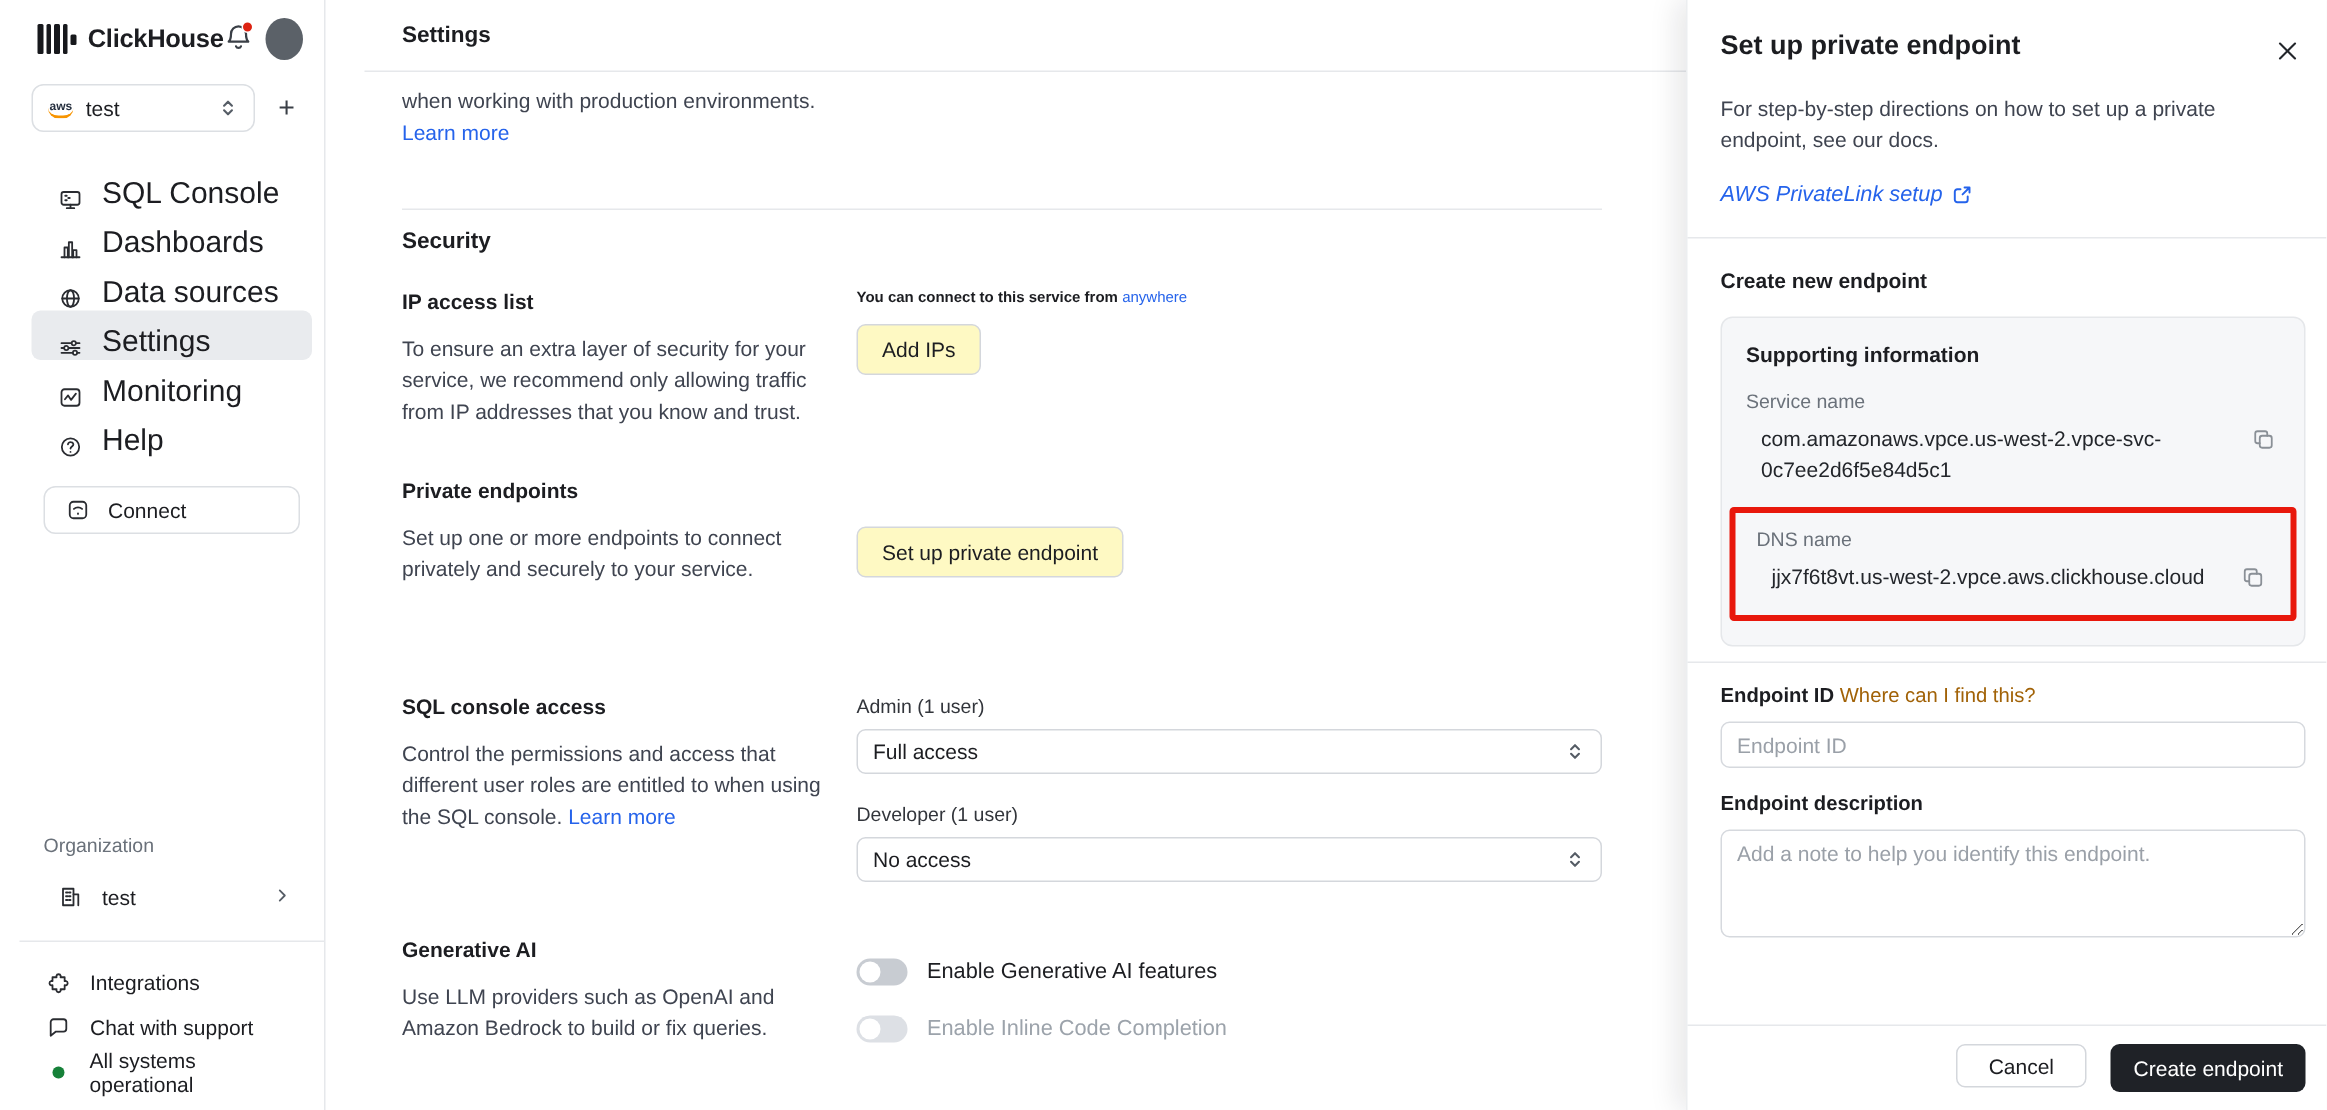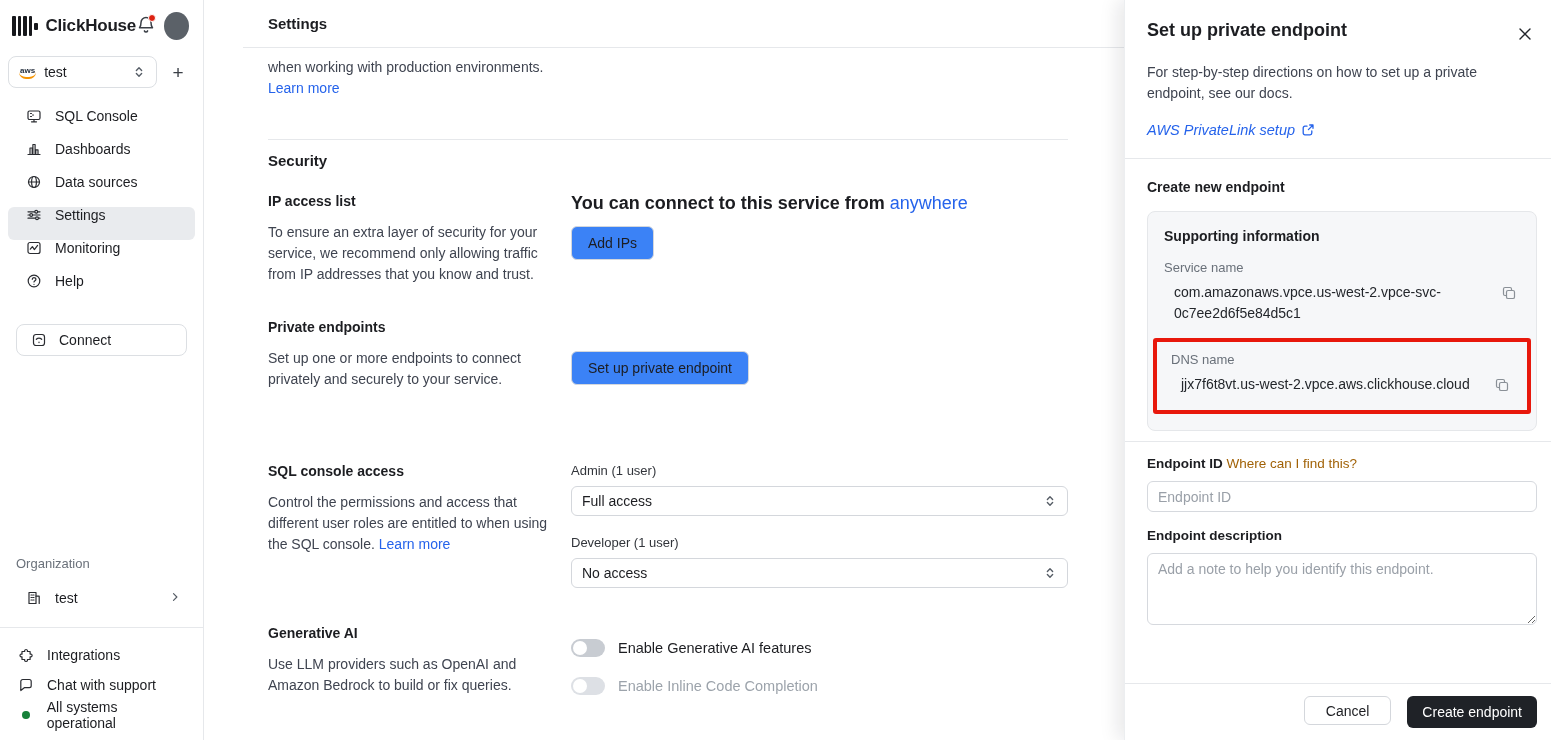--- a/index.html
+++ b/index.html
@@ -1,21 +1,21 @@
 <!DOCTYPE html>
 <html><head>
 <meta charset="utf-8">
 <style>
   * { margin:0; padding:0; box-sizing:border-box; }
   html,body { width:1551px; height:740px; overflow:hidden; background:#fff;
     font-family:"Liberation Sans", sans-serif; color:#1c1d21; }
   .app { position:relative; width:1551px; height:740px; }
 
   
-  .sidebar { position:absolute; left:0; top:0; bottom:0; width:204px;
+  .sidebar { position:absolute; left:13px; top:0; bottom:0; width:204px;
     border-right:1px solid #e6e8eb; display:flex; flex-direction:column; background:#fff; }
   .brand-row { display:flex; align-items:center; padding:12px 14px 10px 12px; }
   .logo-mark { display:flex; align-items:center; gap:2px; height:22px; margin-right:8px; }
   .logo-mark .bar { width:3.5px; height:20px; background:#17181c; border-radius:1px; }
   .logo-mark .bar.short { height:7px; }
   .brand-name { font-size:17px; font-weight:700; letter-spacing:-0.2px; }
   .brand-spacer { flex:1; }
   .bell-wrap { position:relative; width:22px; height:22px; margin-right:8px; cursor:pointer; }
   .bell-wrap svg { width:20px; height:20px; }
   .bell-dot { position:absolute; top:-1px; right:0; width:8px; height:8px; border-radius:50%;
@@ -25,22 +25,22 @@
   .service-row { display:flex; align-items:center; padding:6px 14px 4px 8px; gap:10px; }
   .service-select { flex:1; display:flex; align-items:center; gap:8px; height:32px;
     border:1px solid #dcdfe3; border-radius:8px; padding:0 10px; background:#fff; cursor:pointer; }
   .aws-badge { font-size:8px; font-weight:700; color:#252f3e; line-height:1;
     border-bottom:2px solid #f79400; border-radius:0 0 7px 7px; padding:1px 1px 2px; }
   .service-name { flex:1; font-size:14px; }
   .updown svg { width:14px; height:14px; display:block; }
   .plus-btn { font-size:19px; color:#3a3f46; width:22px; text-align:center; cursor:pointer; line-height:1; }
 
   .nav { margin-top:16px; }
-  .nav-item { display:flex; align-items:flex-start; gap:13px; height:33px; padding:0 10px 0 18px;
-    margin:0 8px; border-radius:6px; font-size:14px; cursor:pointer; }
+  .nav-item { display:flex; align-items:flex-end; gap:13px; height:33px; padding:0 10px 0 18px;
+    margin:0 8px; border-radius:6px; font-size:20px; cursor:pointer; }
   .nav-item.active { background:#e9ebee; }
   .nav-item svg { width:16px; height:16px; flex:none; }
 
   .connect-btn { display:flex; align-items:center; gap:12px; height:32px; margin:18px 16px 0;
     border:1px solid #dcdfe3; border-radius:8px; padding:0 14px; font-size:14px; cursor:pointer; background:#fff; }
   .connect-btn svg { width:16px; height:16px; }
 
   .sidebar-bottom { margin-top:auto; }
   .org-label { font-size:13px; color:#6a717a; padding:0 16px; margin-bottom:10px; }
   .org-item { display:flex; align-items:center; gap:13px; height:34px; padding:0 14px 0 18px;
@@ -62,24 +62,24 @@
   .content { padding:9px 0 0 25px; width:825px; }
   .intro { font-size:14px; color:#3f4450; line-height:21px; width:300px; }
   .intro a { color:#2563eb; text-decoration:none; cursor:pointer; }
   .content hr { border:none; border-top:1px solid #e6e8eb; width:800px; margin-top:40px; }
   .section-h { font-size:15px; font-weight:700; margin-top:12px; }
   .row { display:grid; grid-template-columns:303px 497px; }
   .row .ltitle { font-size:14px; font-weight:700; }
   .row .ldesc { font-size:14px; color:#3f4450; line-height:21px; margin-top:13px; width:283px; }
   .row .ldesc a { color:#2563eb; text-decoration:none; cursor:pointer; }
   .r1 { margin-top:24px; } .r2 { margin-top:34px; } .r3 { margin-top:73px; } .r4 { margin-top:37px; }
-  .status-line { font-size:18px; font-weight:700; }
+  .status-line { font-size:10px; font-weight:700; }
   .status-line a { color:#2563eb; font-weight:400; text-decoration:none; cursor:pointer; }
   .btn { display:inline-flex; align-items:center; justify-content:center; height:30px;
-    border:1px solid #d4d7dc; border-radius:6px; background:#3b82f6; font-size:14px;
+    border:1px solid #d4d7dc; border-radius:6px; background:#fef9c3; font-size:14px;
     font-family:inherit; padding:16px 16px; cursor:pointer; color:#1c1d21; }
   .mt12 { margin-top:12px; }
   .field-label { font-size:13px; color:#32353b; margin-bottom:8px; }
   .select { width:497px; height:30px; border:1px solid #d4d7dc; border-radius:6px; background:#fff;
     display:flex; align-items:center; justify-content:space-between; padding:0 10px; font-size:14px; cursor:pointer; }
   .select svg { width:14px; height:14px; }
   .sel-gap { margin-top:19px; }
   .toggle-row { display:flex; align-items:center; gap:13px; }
   .toggle-row + .toggle-row { margin-top:20px; }
   .toggle { width:34px; height:18px; border-radius:9px; background:#c8ccd2; position:relative; cursor:pointer; flex:none; }

